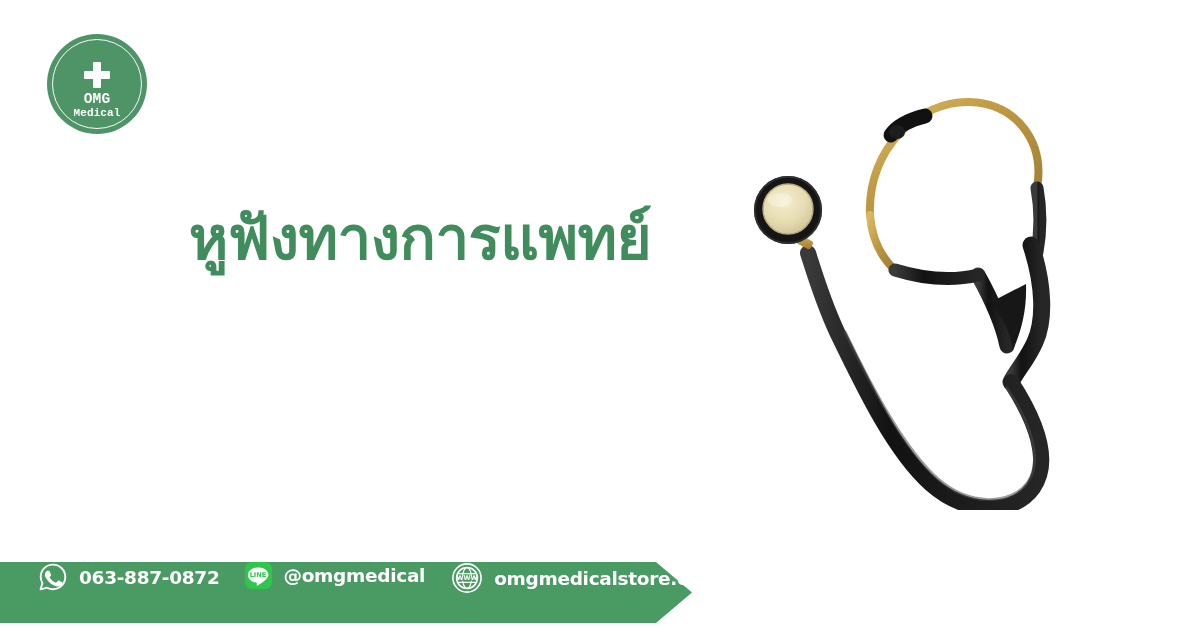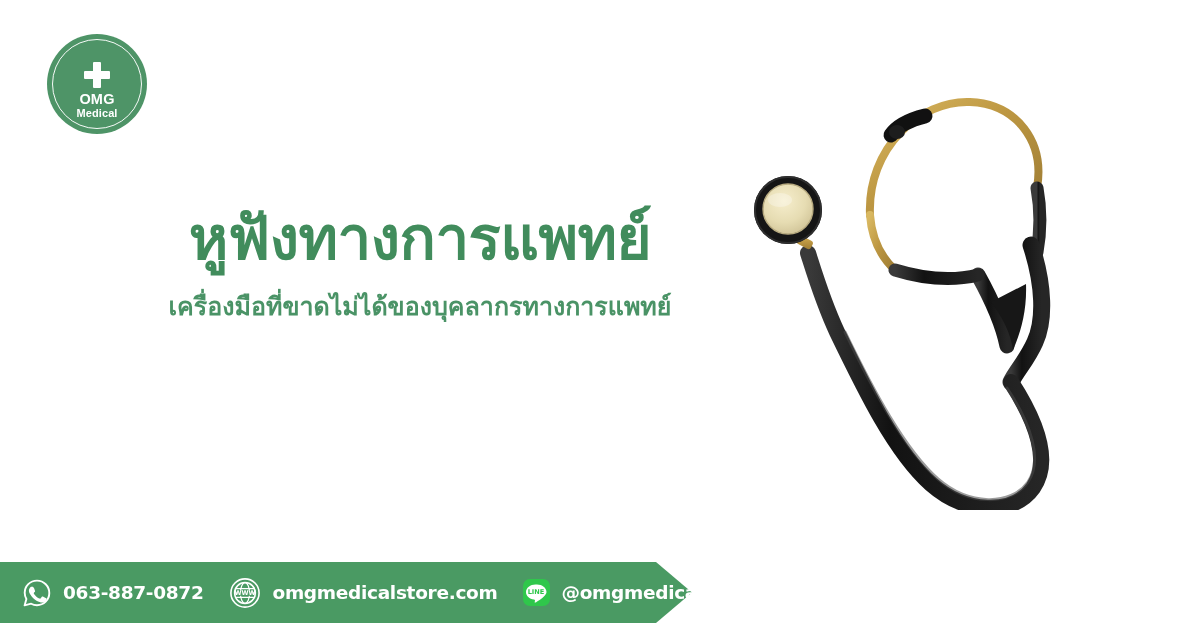--- a/index.html
+++ b/index.html
@@ -72,21 +72,21 @@
     height: 7.4px;
     width: 26px;
   }
   .logo-text {
     position: absolute;
     left: 0;
     right: 0;
     top: 57px;
     text-align: center;
     color: #ffffff;
-    font-family: Liberation Sans, sans-serif;
+    font-family: Liberation Mono, monospace;
     font-weight: bold;
     line-height: 1.12;
   }
   .logo-text .l1 { font-size: 14.5px; letter-spacing: .2px; display:block; }
   .logo-text .l2 { font-size: 11px; letter-spacing: .1px; display:block; }
 
   
   .headline-block {
     position: absolute;
     left: 60px;
@@ -135,22 +135,22 @@
   .footer-shape {
     position: absolute;
     inset: 0;
     background: #4a9a63;
     clip-path: polygon(0 0, 656px 0, 692px 50%, 656px 100%, 0 100%);
   }
   .footer-inner {
     position: absolute;
     inset: 0;
     display: flex;
-    align-items: center;
-    padding-left: 22px;
+    align-items: flex-start;
+    padding-left: 38px;
     box-sizing: border-box;
   }
   .contact-item {
     display: flex;
     align-items: center;
     margin-right: 26px;
   }
   .contact-item:last-child { margin-right: 0; }
   .contact-label {
     color: #ffffff;
@@ -186,21 +186,20 @@
     <div class="logo-ring"></div>
     <div class="logo-cross"></div>
     <div class="logo-text">
       <span class="l1">OMG</span>
       <span class="l2">Medical</span>
     </div>
   </div>
 
   <div class="headline-block">
     <div class="headline">หูฟังทางการแพทย์</div>
-    <div class="subheadline">เครื่องมือที่ขาดไม่ได้ของบุคลากรทางการแพทย์</div>
   </div>
 
   <div class="steth-wrap">
     <svg width="380" height="440" viewBox="0 0 380 440" xmlns="http://www.w3.org/2000/svg" aria-hidden="true">
       <defs>
         <linearGradient id="goldg" x1="0" y1="0" x2="1" y2="1">
           <stop offset="0%" stop-color="#d9b861"></stop>
           <stop offset="45%" stop-color="#bd9742"></stop>
           <stop offset="100%" stop-color="#9c7b33"></stop>
         </linearGradient>
@@ -255,37 +254,37 @@
 
       <div class="contact-item">
         <svg class="ic" width="30" height="30" viewBox="0 0 30 30" aria-hidden="true">
           <path d="M15 2.6C8.2 2.6 2.7 8 2.7 14.8c0 2.3.6 4.4 1.7 6.2L2.6 27.4l6.6-1.7c1.7 1 3.7 1.5 5.8 1.5 6.8 0 12.3-5.4 12.3-12.2S21.8 2.6 15 2.6z" fill="none" stroke="#ffffff" stroke-width="1.9" stroke-linejoin="round"></path>
           <path d="M11.3 9.4c-.3-.7-.6-.7-.9-.7h-.8c-.3 0-.8.1-1.2.6-.4.5-1.5 1.5-1.5 3.5s1.6 4 1.8 4.3c.2.3 3 4.7 7.4 6.4 3.6 1.4 4.4 1.1 5.2 1 .8-.1 2.5-1 2.9-2 .4-1 .4-1.8.3-2-.1-.2-.4-.3-.8-.5-.4-.2-2.5-1.2-2.9-1.4-.4-.1-.7-.2-1 .2-.3.4-1.1 1.4-1.3 1.7-.2.3-.5.3-.9.1-.4-.2-1.8-.7-3.4-2.1-1.3-1.1-2.1-2.5-2.4-2.9-.2-.4 0-.6.2-.8.2-.2.4-.5.6-.7.2-.2.3-.4.4-.7.1-.3.1-.5 0-.7-.1-.2-.9-2.3-1.2-3.1z" fill="#ffffff"></path>
         </svg>
         <span class="contact-label">063-887-0872</span>
       </div>
 
       <div class="contact-item">
+        <div class="line-badge">
+          <svg width="21" height="20" viewBox="0 0 21 20" aria-hidden="true">
+            <path d="M10.5 1.4C5.3 1.4 1 4.8 1 9c0 3.8 3.4 7 8 7.5.3.1.8.2.9.5.1.3.1.7 0 1 0 0-.1.7-.2.8-.1.3-.3 1 .9.6 1.2-.5 6.6-3.9 9-6.7 1.6-1.8 1.9-3 1.9-3.7 0-4.2-4.3-7.6-9.5-7.6z" fill="#ffffff" transform="translate(-1,0)"></path>
+            <text x="10" y="11.4" text-anchor="middle" font-family="'DejaVu Sans', sans-serif" font-size="6.6" font-weight="bold" fill="#2fc74b">LINE</text>
+          </svg>
+        </div>
+        <span class="contact-label">@omgmedical</span>
+      </div>
+
+      <div class="contact-item">
         <svg class="ic" width="32" height="32" viewBox="0 0 32 32" aria-hidden="true">
           <circle cx="16" cy="16" r="14.1" fill="none" stroke="#ffffff" stroke-width="1.6"></circle>
           <circle cx="16" cy="16" r="10.4" fill="none" stroke="#ffffff" stroke-width="1.5"></circle>
           <ellipse cx="16" cy="16" rx="4.6" ry="10.4" fill="none" stroke="#ffffff" stroke-width="1.2"></ellipse>
           <path d="M6.2 11.6h19.6M6.2 20.4h19.6M5.6 16h20.8" stroke="#ffffff" stroke-width="1.2"></path>
           <rect x="8.6" y="13.1" width="14.8" height="5.8" fill="#4a9a63" opacity=".92"></rect>
           <text x="16" y="18.3" text-anchor="middle" font-family="'DejaVu Sans', sans-serif" font-size="6.4" font-weight="bold" fill="#ffffff">WWW</text>
         </svg>
         <span class="contact-label">omgmedicalstore.com</span>
       </div>
 
-      <div class="contact-item">
-        <div class="line-badge">
-          <svg width="21" height="20" viewBox="0 0 21 20" aria-hidden="true">
-            <path d="M10.5 1.4C5.3 1.4 1 4.8 1 9c0 3.8 3.4 7 8 7.5.3.1.8.2.9.5.1.3.1.7 0 1 0 0-.1.7-.2.8-.1.3-.3 1 .9.6 1.2-.5 6.6-3.9 9-6.7 1.6-1.8 1.9-3 1.9-3.7 0-4.2-4.3-7.6-9.5-7.6z" fill="#ffffff" transform="translate(-1,0)"></path>
-            <text x="10" y="11.4" text-anchor="middle" font-family="'DejaVu Sans', sans-serif" font-size="6.6" font-weight="bold" fill="#2fc74b">LINE</text>
-          </svg>
-        </div>
-        <span class="contact-label">@omgmedical</span>
-      </div>
-
     </div>
   </div>
 
 </div>
 
 </body></html>

